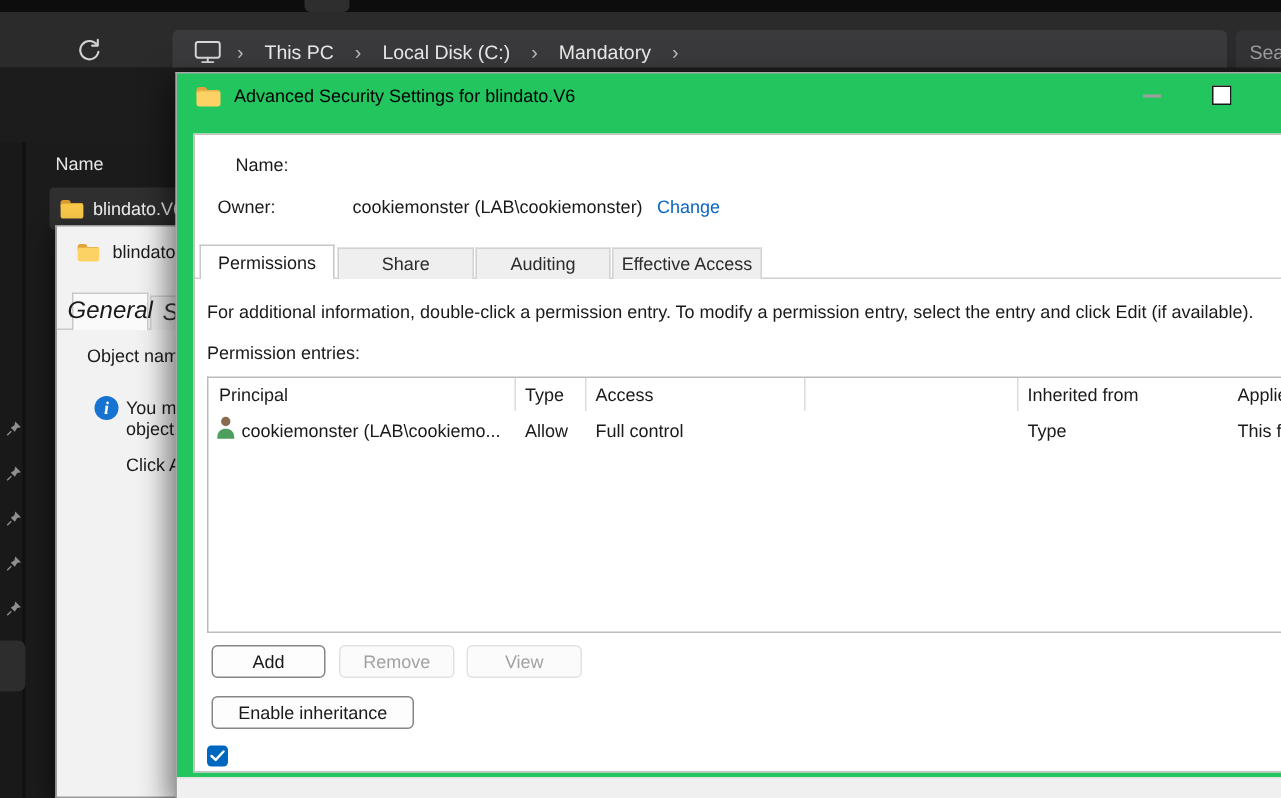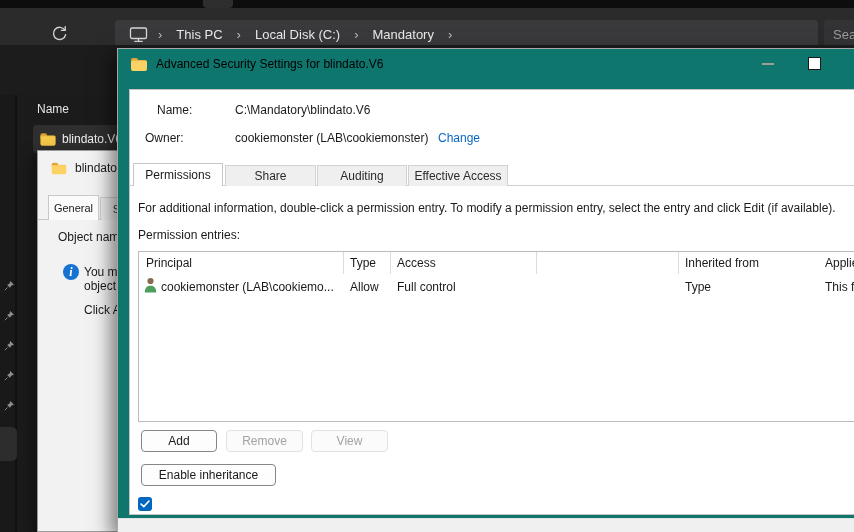--- a/index.html
+++ b/index.html
@@ -41,31 +41,31 @@
   .folder-ic .tab { position:absolute; left:0; top:0; width:7px; height:5px; background:#e2a23c; border-radius:2px 2px 0 0; }
   .folder-ic .bodyp { position:absolute; left:0; top:2px; width:16px; height:11px; background:#fcd264; border-radius:2px; border-top:1px solid #eab54a; }
 
   
   .props {
     left:37px; top:150px; width:100px; height:382px; background:#f2f2f2;
     border:1px solid #9b9b9b; border-right:none; box-shadow:-4px 4px 14px rgba(0,0,0,.45); overflow:hidden;
   }
   .props-title { position:absolute; left:13px; top:10px; display:flex; align-items:center; gap:8px; color:#1a1a1a; white-space:nowrap; }
   .props-tabline { position:absolute; left:0; top:68px; width:100%; border-bottom:1px solid #c8c8c8; }
-  .ptab { position:absolute; top:46px; height:23px; font-size:11px; display:flex; align-items:center; justify-content:center; white-space:nowrap; }
+  .ptab { position:absolute; top:46px; height:23px; font-size:16px; display:flex; align-items:center; justify-content:center; white-space:nowrap;font-style:italic; }
   .ptab.active { background:#fafafa; border:1px solid #c8c8c8; border-bottom:none; z-index:2; top:44px; height:25px; }
   .ptab.inactive { background:#ececec; border:1px solid #cfcfcf; border-bottom:none; color:#333; }
   .props-text { position:absolute; white-space:nowrap; color:#1a1a1a; }
   .info-ic { position:absolute; width:16px; height:16px; border-radius:50%; background:#1673d2; color:#fff;
              font-family:"Liberation Serif","DejaVu Serif",serif; font-weight:bold; font-size:12px;
              display:flex; align-items:center; justify-content:center; font-style:italic; }
 
   
   .secdlg {
-    left:117px; top:48px; width:737px; height:484px; background:#0f766e;
+    left:117px; top:48px; width:737px; height:484px; background:#22c55e;
     border-left:1px solid #a7a7a7; border-top:1px solid #a7a7a7;
     box-shadow:-6px 6px 18px rgba(0,0,0,.5);
   }
   .sec-title { position:absolute; left:13px; top:8px; display:flex; align-items:center; gap:9px; color:#000; white-space:nowrap; }
   .win-min { position:absolute; left:644px; top:14px; width:12px; height:2px; background:#9e9e9e; }
   .win-max { position:absolute; left:690px; top:8px; width:13px; height:13px; border:1.4px solid #1a1a1a; background:#fff; }
   .panel {
     position:absolute; left:11px; top:40px; width:740px; height:426px;
     border:1px solid #c3c3c3; background:#fff;
   }
@@ -201,21 +201,20 @@
           <span class="bodyp"></span>
         </span>
       <span>Advanced Security Settings for blindato.V6</span>
     </div>
     <div class="win-min"></div>
     <div class="win-max"></div>
 
     <div class="panel">
 
       <div class="fldlabel" style="left:15px;top:13px;margin-left:12px;">Name:</div>
-      <div class="fldlabel" style="left:105px;top:13px;">C:\Mandatory\blindato.V6</div>
       <div class="fldlabel" style="left:15px;top:41px;">Owner:</div>
       <div class="fldlabel" style="left:105px;top:41px;">cookiemonster (LAB\cookiemonster)</div>
       <div class="fldlabel link" style="left:308px;top:41px;">Change</div>
 
       <div class="tabline"></div>
       <div class="stab active" style="left:3px;width:90px;">Permissions</div>
       <div class="stab inactive" style="left:95px;width:91px;">Share</div>
       <div class="stab inactive" style="left:187px;width:90px;">Auditing</div>
       <div class="stab inactive" style="left:278px;width:100px;">Effective Access</div>
 

